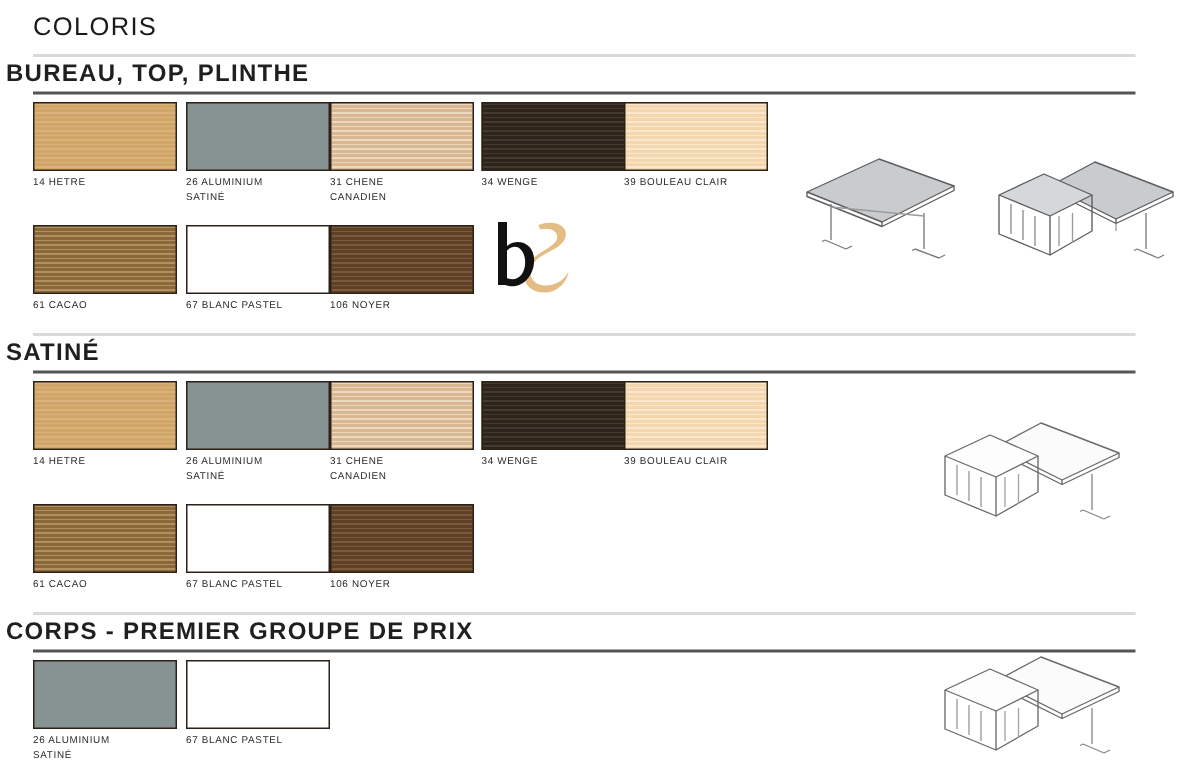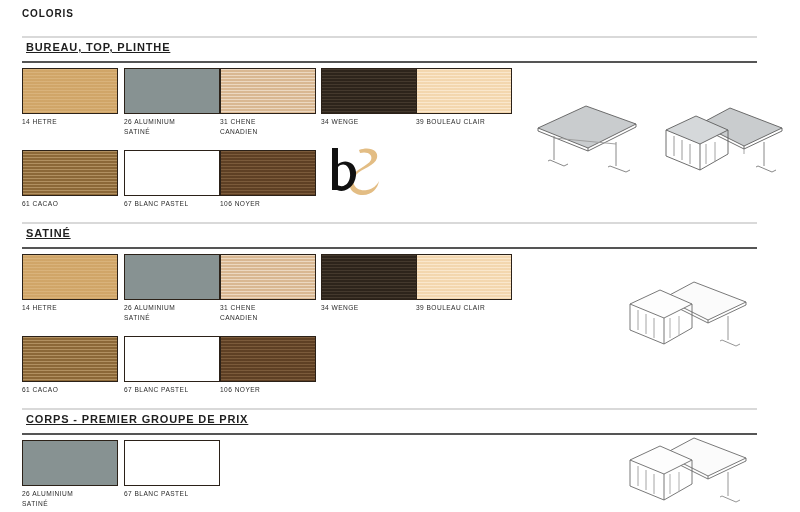--- a/index.html
+++ b/index.html
@@ -14,45 +14,44 @@
   .page {
     position: relative;
     width: 800px; height: 512px;
     background: #ffffff;
   }
 
   
   .doc-title {
     position: absolute;
     left: 22px; top: 8px;
-    font-size: 10px;
-    font-weight: bold;
+    font-size: 17px;
+    font-weight: normal;
     letter-spacing: 0.9px;
     color: #1a1a1a;
   }
 
   
   .section { position: absolute; left: 0; width: 800px; }
 
   .rule-top, .rule-bot {
     position: absolute;
     left: 22px; width: 735px;
     height: 2px;
   }
   .rule-top { background: #d9d9d9; top: 0; }
   .rule-bot { background: #555555; top: 25px; height: 1.6px; }
 
   .section-title {
     position: absolute;
-    left: 26px; top: 5px;
-    font-size: 11px;
+    left: 4px; top: 5px;
+    font-size: 16px;
     font-weight: bold;
     letter-spacing: 0.85px;
     color: #1f1f1f;
-    text-decoration: underline;
   }
 
   
   .swatch-grid { position: absolute; left: 22px; top: 32px; }
   .swatch-row { position: relative; height: 82px; }
   .swatch-cell {
     position: absolute;
     width: 96px;
   }
   .swatch-chip {

